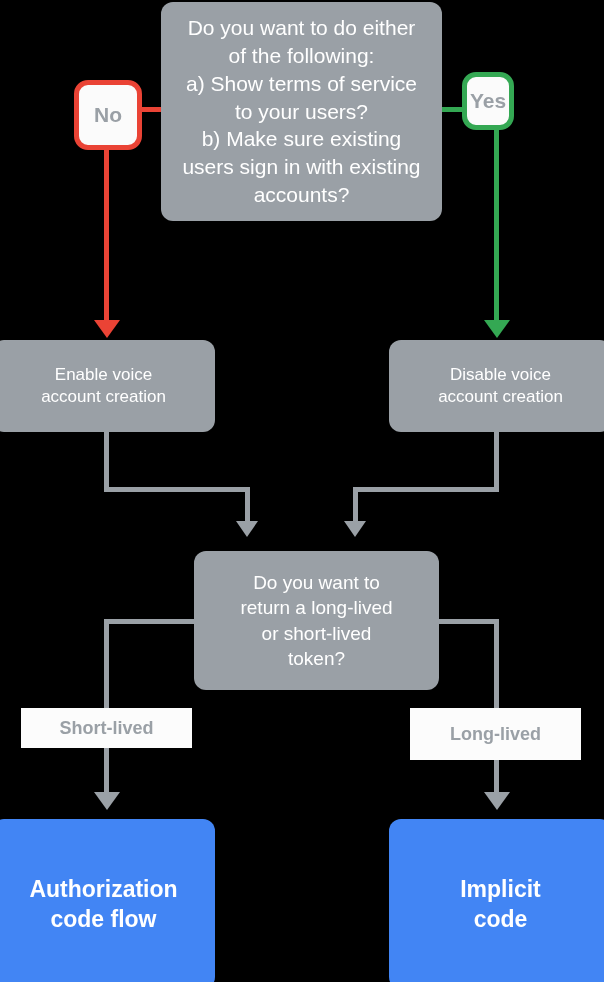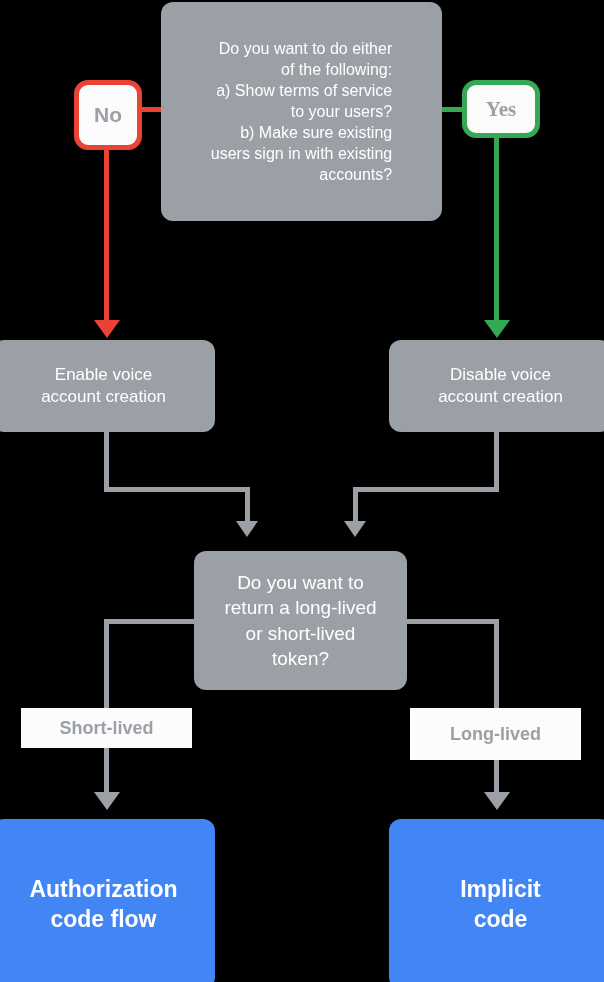--- a/index.html
+++ b/index.html
@@ -124,47 +124,47 @@
   <div class="arrow sm" style="left:344px; top:521px;"></div>
 
   <div class="seg" style="left:104px; top:619px; width:96px; height:5px;"></div>
   <div class="seg" style="left:104px; top:619px; width:5px; height:178px;"></div>
   <div class="arrow" style="left:94px; top:792px;"></div>
 
   <div class="seg" style="left:403px; top:619px; width:96px; height:5px;"></div>
   <div class="seg" style="left:494px; top:619px; width:5px; height:178px;"></div>
   <div class="arrow" style="left:484px; top:792px;"></div>
 
-  <div class="node grey-node" style="left:161px; top:2px; width:281px; height:219px; font-size:16px;text-align:right;">
+  <div class="node grey-node" style="left:161px; top:2px; width:281px; height:219px; font-size:21px;">
     <div class="node-text">Do you want to do either
 of the following:
 a) Show terms of service
 to your users?
 b) Make sure existing
 users sign in with existing
 accounts?</div>
   </div>
 
   <div class="pill no" style="left:74px; top:80px; width:68px; height:70px;">
     <span>No</span>
   </div>
-  <div class="pill yes" style="left:462px; top:80px; width:78px; height:58px;font-family:Liberation Serif, serif;">
+  <div class="pill yes" style="left:462px; top:72px; width:52px; height:58px;">
     <span>Yes</span>
   </div>
 
   <div class="node grey-node" style="left:-8px; top:340px; width:223px; height:92px; font-size:17px;">
     <div class="node-text">Enable voice
 account creation</div>
   </div>
   <div class="node grey-node" style="left:389px; top:340px; width:223px; height:92px; font-size:17px;">
     <div class="node-text">Disable voice
 account creation</div>
   </div>
 
-  <div class="node grey-node" style="left:194px; top:551px; width:213px; height:139px; font-size:19px;">
+  <div class="node grey-node" style="left:194px; top:551px; width:245px; height:139px; font-size:19px;">
     <div class="node-text">Do you want to
 return a long-lived
 or short-lived
 token?</div>
   </div>
 
   <div class="edge-label" style="left:21px; top:708px; width:171px; height:40px;">
     <span>Short-lived</span>
   </div>
   <div class="edge-label" style="left:410px; top:708px; width:171px; height:52px;">

